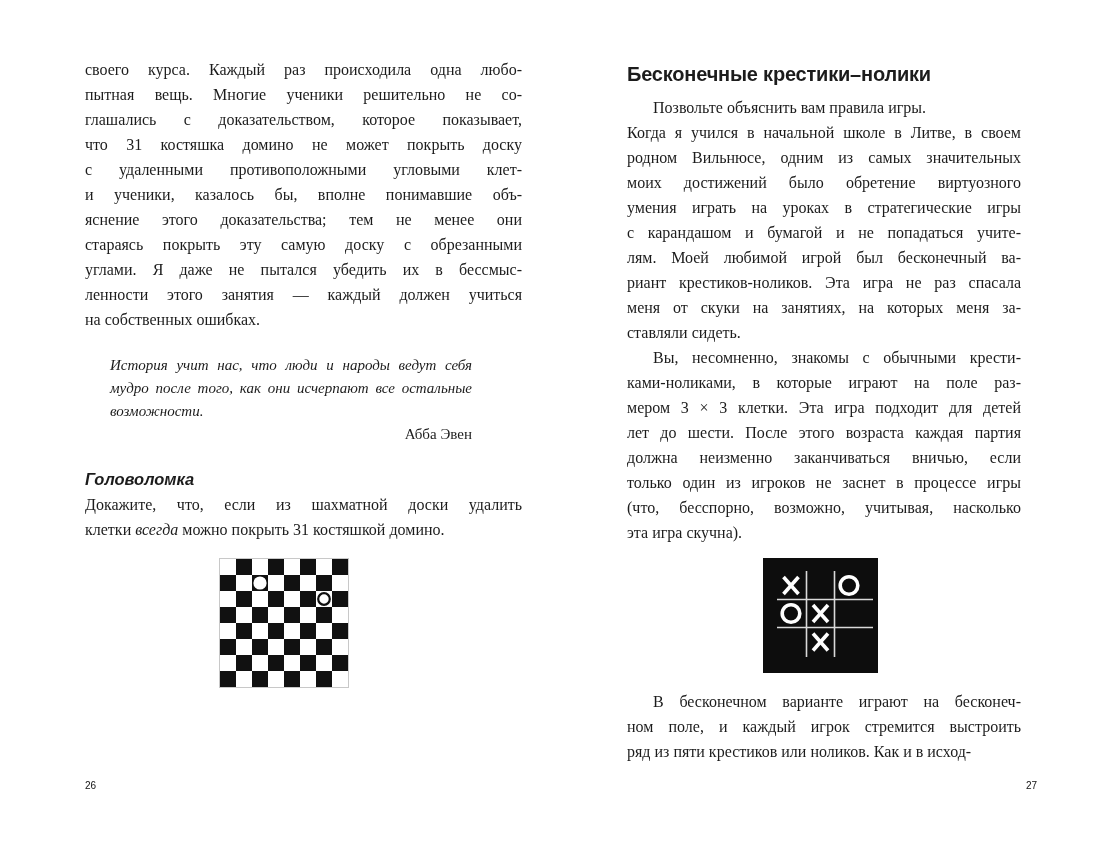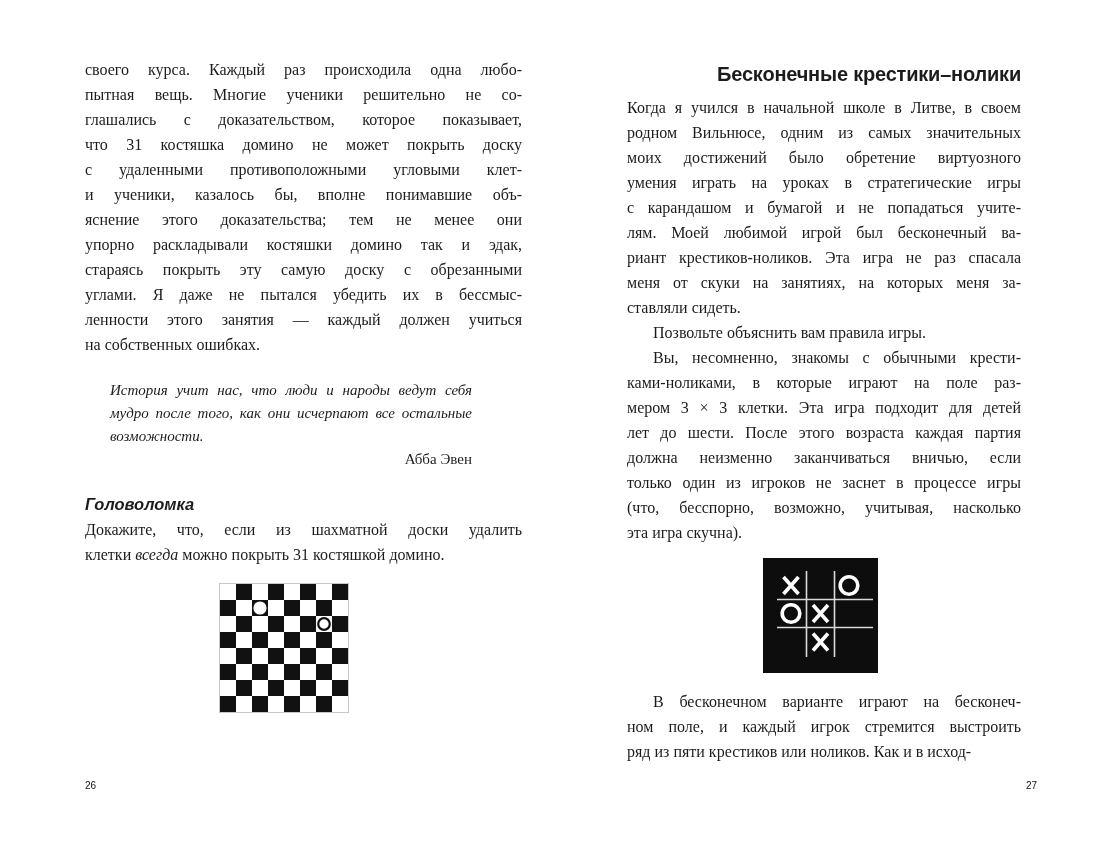--- a/index.html
+++ b/index.html
@@ -21,21 +21,21 @@
   .quote .tline{font-size:15px;line-height:23px;}
   .quote-attribution{
     font-size:15px;line-height:23px;text-align:right;font-style:normal;
   }
   .puzzle-heading{
     margin-top:20px;font-family:"Liberation Sans",sans-serif;
     font-weight:bold;font-style:italic;font-size:16.5px;line-height:26px;
   }
   .chapter-heading{
     font-family:"Liberation Sans",sans-serif;font-weight:bold;
-    font-size:20px;line-height:24px;letter-spacing:-0.2px;margin-bottom:9px;text-align:right;
+    font-size:20px;line-height:24px;letter-spacing:-0.2px;margin-bottom:9px;
   }
   .figure-chess{margin:16px 0 0 134px;line-height:0;}
   .figure-ttt{margin:13px 0 0 136px;line-height:0;}
   .para{margin:0;}
   .closing{margin-top:16px;}
   .page-number{
     position:absolute;top:776px;font-family:"Liberation Sans",sans-serif;
     font-size:10px;line-height:20px;color:#111;
   }
   .page-number.left{left:85px;}
@@ -49,21 +49,20 @@
 
   <div class="col col-left">
     <div class="para">
         <div class="tline">своего курса. Каждый раз происходила одна любо-</div>
         <div class="tline">пытная вещь. Многие ученики решительно не со-</div>
         <div class="tline">глашались с доказательством, которое показывает,</div>
         <div class="tline">что 31 костяшка домино не может покрыть доску</div>
         <div class="tline">с удаленными противоположными угловыми клет-</div>
         <div class="tline">и ученики, казалось бы, вполне понимавшие объ-</div>
         <div class="tline">яснение этого доказательства; тем не менее они</div>
-        <div class="tline">упорно раскладывали костяшки домино так и эдак,</div>
         <div class="tline">стараясь покрыть эту самую доску с обрезанными</div>
         <div class="tline">углами. Я даже не пытался убедить их в бессмыс-</div>
         <div class="tline">ленности этого занятия — каждый должен учиться</div>
         <div class="tline last">на собственных ошибках.</div>
       </div>
 
     <div class="quote">
       <div>
           <div class="tline">История учит нас, что люди и народы ведут себя</div>
           <div class="tline">мудро после того, как они исчерпают все остальные</div>
@@ -117,32 +116,32 @@
             <circle cx="105" cy="41" r="5.8" fill="#ffffff" stroke="#111111" stroke-width="2.2"></circle>
           </svg></span>
     </div>
   </div>
 
   <div class="col col-right">
     <div class="chapter-heading">Бесконечные крестики–нолики</div>
 
     <div>
         <div class="para">
+          <div class="tline last indent">Позвольте объяснить вам правила игры.</div>
+        </div>
+        <div class="para">
           <div class="tline">Когда я учился в начальной школе в Литве, в своем</div>
           <div class="tline">родном Вильнюсе, одним из самых значительных</div>
           <div class="tline">моих достижений было обретение виртуозного</div>
           <div class="tline">умения играть на уроках в стратегические игры</div>
           <div class="tline">с карандашом и бумагой и не попадаться учите-</div>
           <div class="tline">лям. Моей любимой игрой был бесконечный ва-</div>
           <div class="tline">риант крестиков-ноликов. Эта игра не раз спасала</div>
           <div class="tline">меня от скуки на занятиях, на которых меня за-</div>
           <div class="tline last">ставляли сидеть.</div>
-        </div>
-        <div class="para">
-          <div class="tline last indent">Позвольте объяснить вам правила игры.</div>
         </div>
         <div class="para">
           <div class="tline indent">Вы, несомненно, знакомы с обычными крести-</div>
           <div class="tline">ками-ноликами, в которые играют на поле раз-</div>
           <div class="tline">мером 3 × 3 клетки. Эта игра подходит для детей</div>
           <div class="tline">лет до шести. После этого возраста каждая партия</div>
           <div class="tline">должна неизменно заканчиваться вничью, если</div>
           <div class="tline">только один из игроков не заснет в процессе игры</div>
           <div class="tline">(что, бесспорно, возможно, учитывая, насколько</div>
           <div class="tline last">эта игра скучна).</div>

